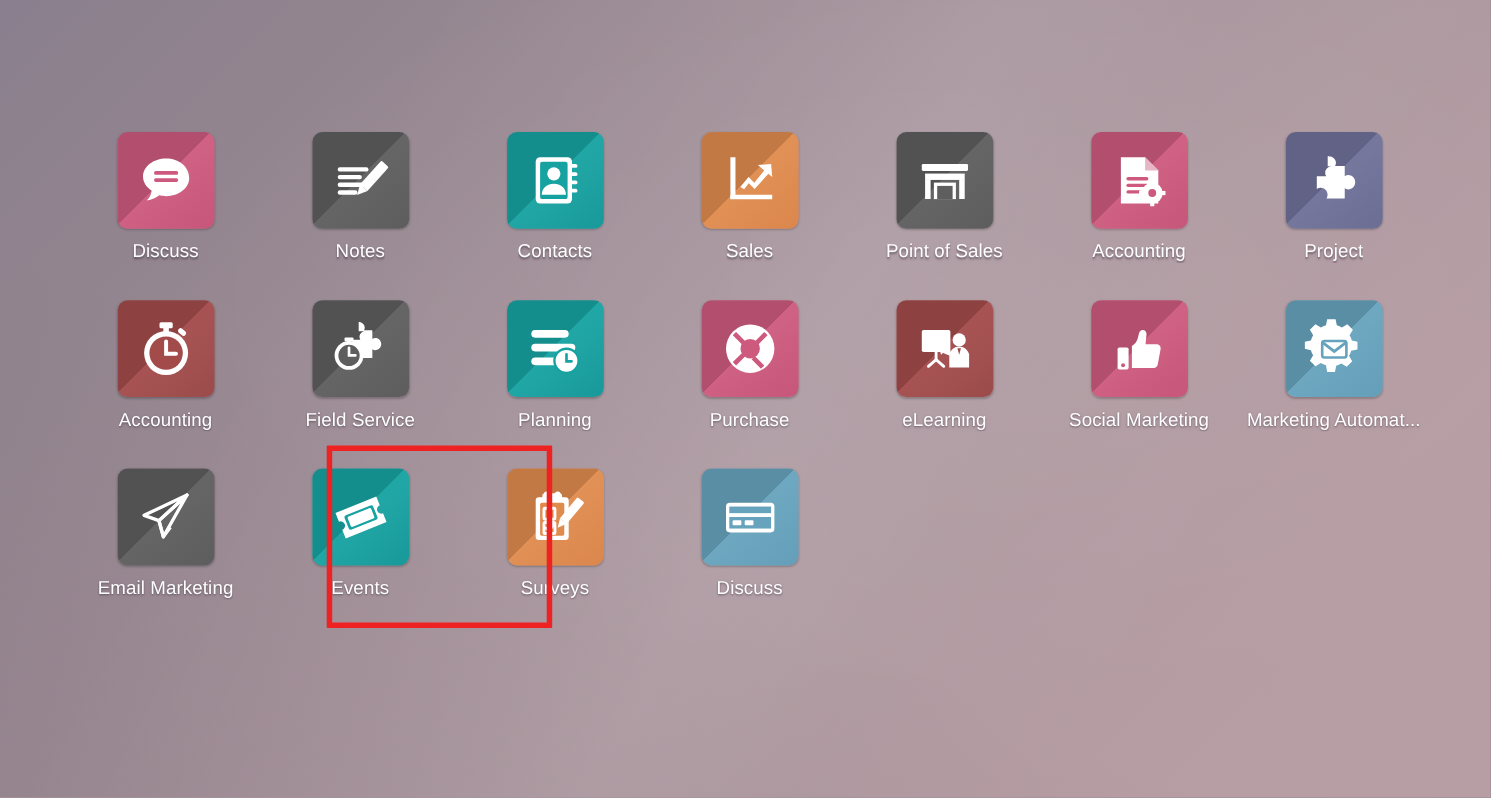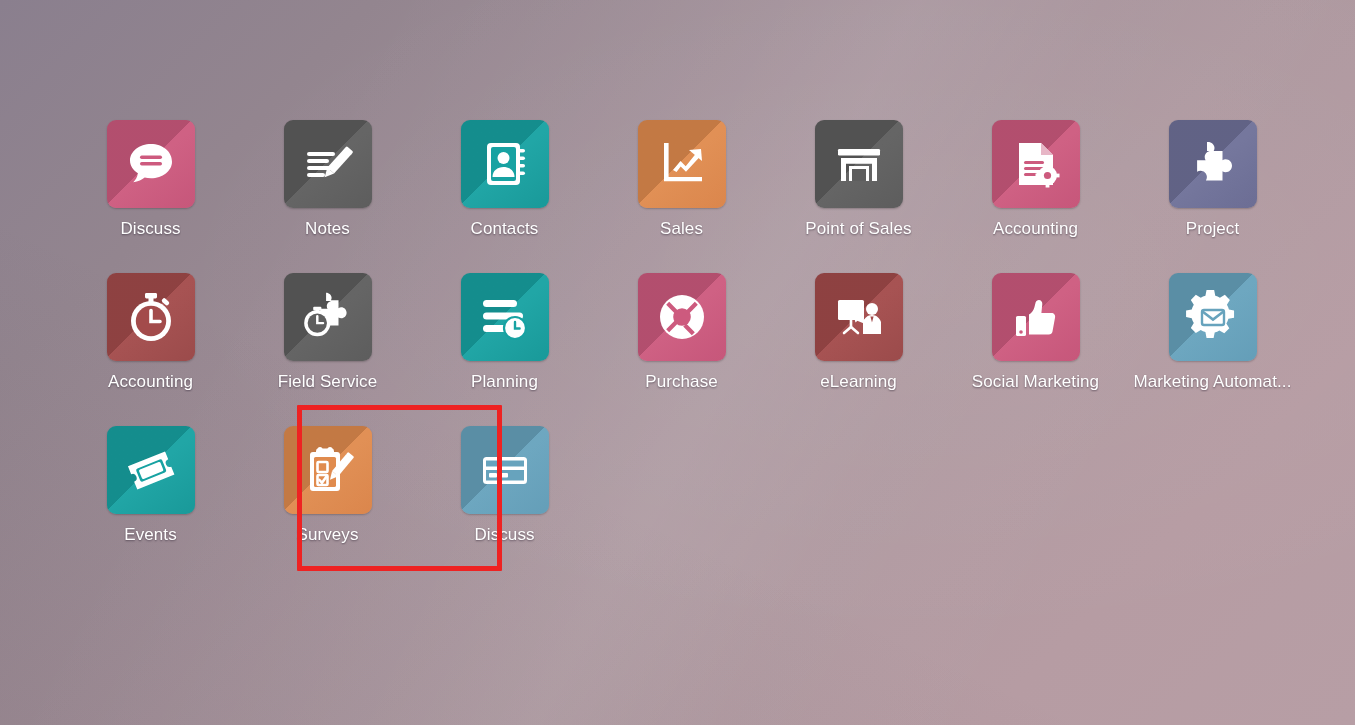--- a/index.html
+++ b/index.html
@@ -318,20 +318,32 @@
       <div class="app-tile" style="background: linear-gradient(140deg, rgb(103, 163, 189) 0%, rgb(103, 163, 189) 50%, rgb(93, 154, 181) 100%);">
         <svg width="54" height="54" viewBox="0 0 54 54">
           <path fill="#ffffff" d="M30.6 4l1.2 6.1c1.8.5 3.5 1.2 5 2.2l5.3-3.2 5.4 5.4-3.2 5.3c1 1.5 1.7 3.2 2.2 5L52 26v7.6l-6.1 1.2c-.5 1.8-1.2 3.5-2.2 5l3.2 5.3-5.4 5.4-5.3-3.2c-1.5 1-3.2 1.7-5 2.2L30 55.6h-7.6L21.2 49c-1.8-.5-3.5-1.2-5-2.2L10.9 50l-5.4-5.4 3.2-5.3c-1-1.5-1.7-3.2-2.2-5L.4 33V26l6.1-1.2c.5-1.8 1.2-3.5 2.2-5L5.5 14.5l5.4-5.4 5.3 3.2c1.5-1 3.2-1.7 5-2.2L22.4 4z" transform="translate(-0.3,-3.6) scale(0.93)"></path>
           <rect x="16" y="20" width="22" height="15" rx="2" fill="#ffffff" stroke="#67a3bd" stroke-width="2.4"></rect>
           <polyline points="16.5,21.5 27,29.5 37.5,21.5" fill="none" stroke="#67a3bd" stroke-width="2.6"></polyline>
         </svg>
       </div>
       <div class="app-label">Marketing Automat...</div>
     </div>
     <div class="app-cell">
+      <div class="app-tile" style="background: linear-gradient(140deg, rgb(94, 94, 94) 0%, rgb(94, 94, 94) 50%, rgb(86, 86, 86) 100%);">
+        <svg width="54" height="54" viewBox="0 0 54 54">
+          <g fill="none" stroke="#ffffff" stroke-width="3" stroke-linejoin="round">
+            <path d="M46 7L7 25.5l13.5 4.8L46 7z"></path>
+            <path d="M46 7L24.5 45l-4-14.7L46 7z"></path>
+            <path d="M20.5 30.3L24.5 45l6.4-8.6"></path>
+          </g>
+        </svg>
+      </div>
+      <div class="app-label">Email Marketing</div>
+    </div>
+    <div class="app-cell">
       <div class="app-tile" style="background: linear-gradient(140deg, rgb(23, 162, 162) 0%, rgb(23, 162, 162) 50%, rgb(15, 149, 149) 100%);">
         <svg width="54" height="54" viewBox="0 0 54 54">
           <g transform="rotate(-22 27 27)">
             <path fill="#ffffff" d="M7 15h40v8.5a4 4 0 0 0 0 8V40H7v-8.5a4 4 0 0 0 0-8z"></path>
             <rect x="13" y="20.5" width="28" height="14" rx="2" fill="#17a2a2"></rect>
             <rect x="15.5" y="22.5" width="23" height="10" rx="1.4" fill="#ffffff"></rect>
           </g>
         </svg>
       </div>
       <div class="app-label">Events</div>

